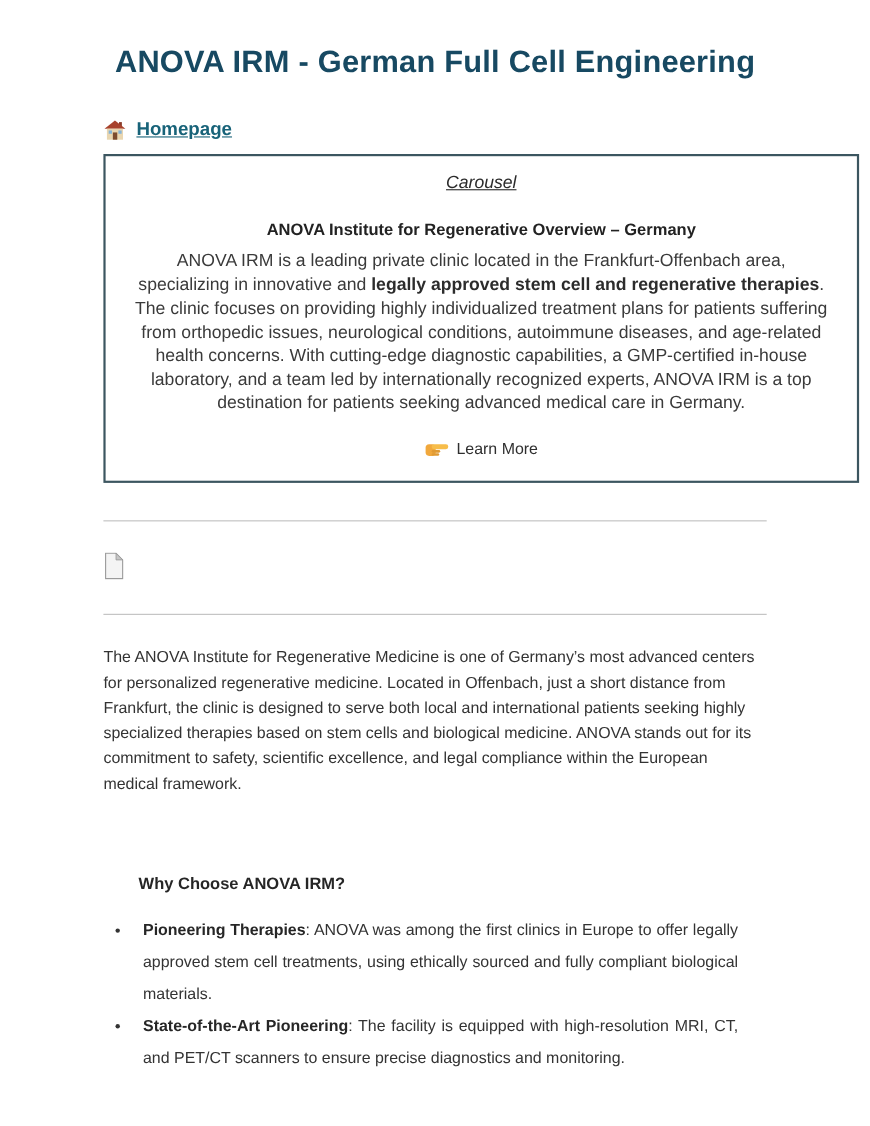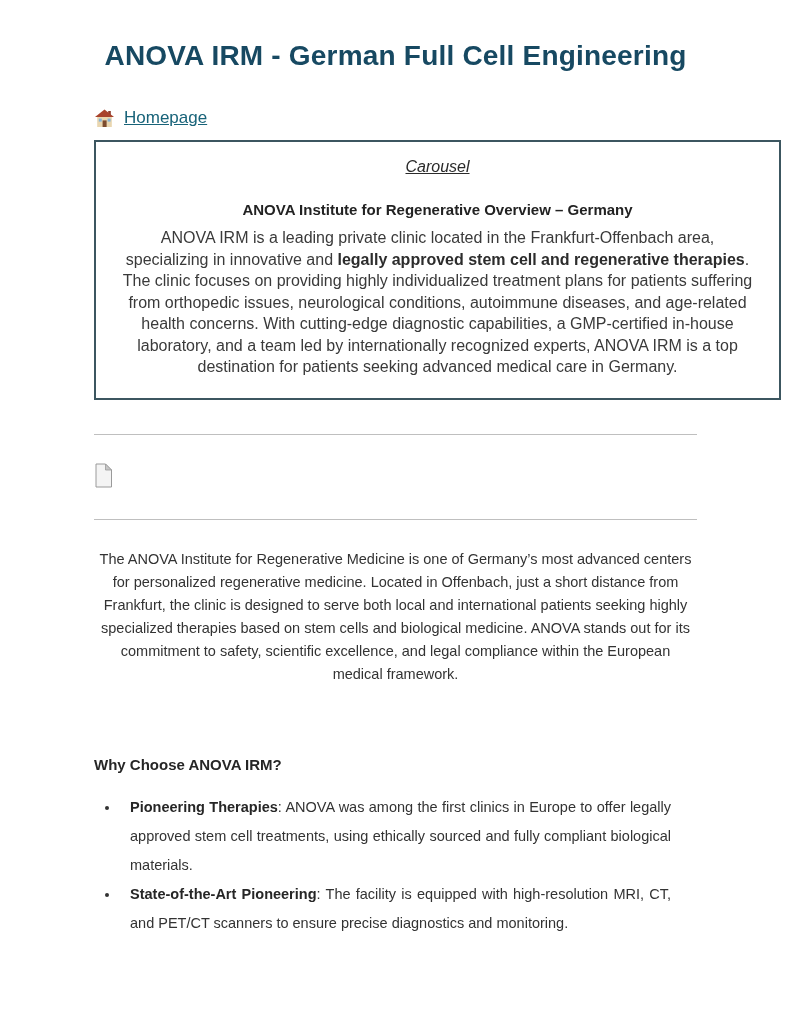--- a/index.html
+++ b/index.html
@@ -18,21 +18,21 @@
     font-weight:bold;
     color:#174962;
     letter-spacing:0.2px;
   }
 
   .homepage-row {
     display:flex; align-items:center; gap:9px;
     margin:0 0 12px 0;
   }
   .homepage-row a {
-    color:#186379; font-weight:normal; font-size:17px;
+    color:#186379; font-weight:bold; font-size:17px;
     text-decoration:underline; cursor:pointer;
   }
 
   .carousel-box {
     box-sizing:border-box;
     width:687px;
     border:2px solid #3c5660;
     padding:14px 26px 20px 26px;
     text-align:center;
   }
@@ -72,26 +72,25 @@
   }
   .fullpage-heading .doc-icon { vertical-align:-4px; margin-right:10px; }
   .fullpage-heading a {
     color:#186379; text-decoration:underline; cursor:pointer;
   }
 
   .intro-paragraph {
     margin-top:28px;
     font-size:14.5px; line-height:23px; color:#333333;
     width:603px;
-    text-align:center;
   }
 
   .why-heading {
     margin-top:70px;
-    font-size:15px; font-weight:bold; color:#262626;
+    font-size:15px; font-weight:bold; color:#262626;margin-left:32px;
   }
 
   ul.bullet-list {
     margin:20px 0 0 0;
     padding-left:26px;
     width:577px;
     box-sizing:border-box;
   }
   ul.bullet-list li {
     padding-left:10px;
@@ -123,20 +122,31 @@
         <rect x="13.6" y="9.6" width="3" height="3" fill="#85b4d8"></rect>
       </svg>
     </span>
     <a>Homepage</a>
   </div>
 
   <div class="carousel-box">
     <div class="carousel-title">Carousel</div>
     <div class="card-title">ANOVA Institute for Regenerative Overview – Germany</div>
     <div class="card-body"><span>ANOVA IRM is a leading private clinic located in the Frankfurt-Offenbach area, specializing in innovative and </span><b>legally approved stem cell and regenerative therapies</b><span>. The clinic focuses on providing highly individualized treatment plans for patients suffering from orthopedic issues, neurological conditions, autoimmune diseases, and age-related health concerns. With cutting-edge diagnostic capabilities, a GMP-certified in-house laboratory, and a team led by internationally recognized experts, ANOVA IRM is a top destination for patients seeking advanced medical care in Germany.</span></div>
+    <div class="learn-more">
+      <span class="inline-svg">
+        <svg width="22" height="15" viewBox="0 0 24 16">
+          <rect x="1" y="3" width="10" height="11.5" rx="3.5" fill="#f1a83c"></rect>
+          <rect x="7" y="3" width="16.5" height="4.8" rx="2.4" fill="#f7bd4a"></rect>
+          <rect x="7" y="8.7" width="8.5" height="2.6" rx="1.3" fill="#e09a33"></rect>
+          <rect x="7" y="11.8" width="7.5" height="2.5" rx="1.25" fill="#e09a33"></rect>
+        </svg>
+      </span>
+      <span>Learn More</span>
+    </div>
   </div>
 
   <hr class="divider divider-1">
 
   <div class="fullpage-heading">
     <span class="doc-icon inline-svg">
       <svg width="19" height="25" viewBox="0 0 19 25">
         <path d="M2 1 h9.5 l6 6 v17 h-15.5 z" fill="#f4f4f4" stroke="#9a9a9a" stroke-width="1"></path>
         <path d="M11.5 1 l6 6 h-6 z" fill="#c6c6c6" stroke="#9a9a9a" stroke-width="0.8"></path>
       </svg>

